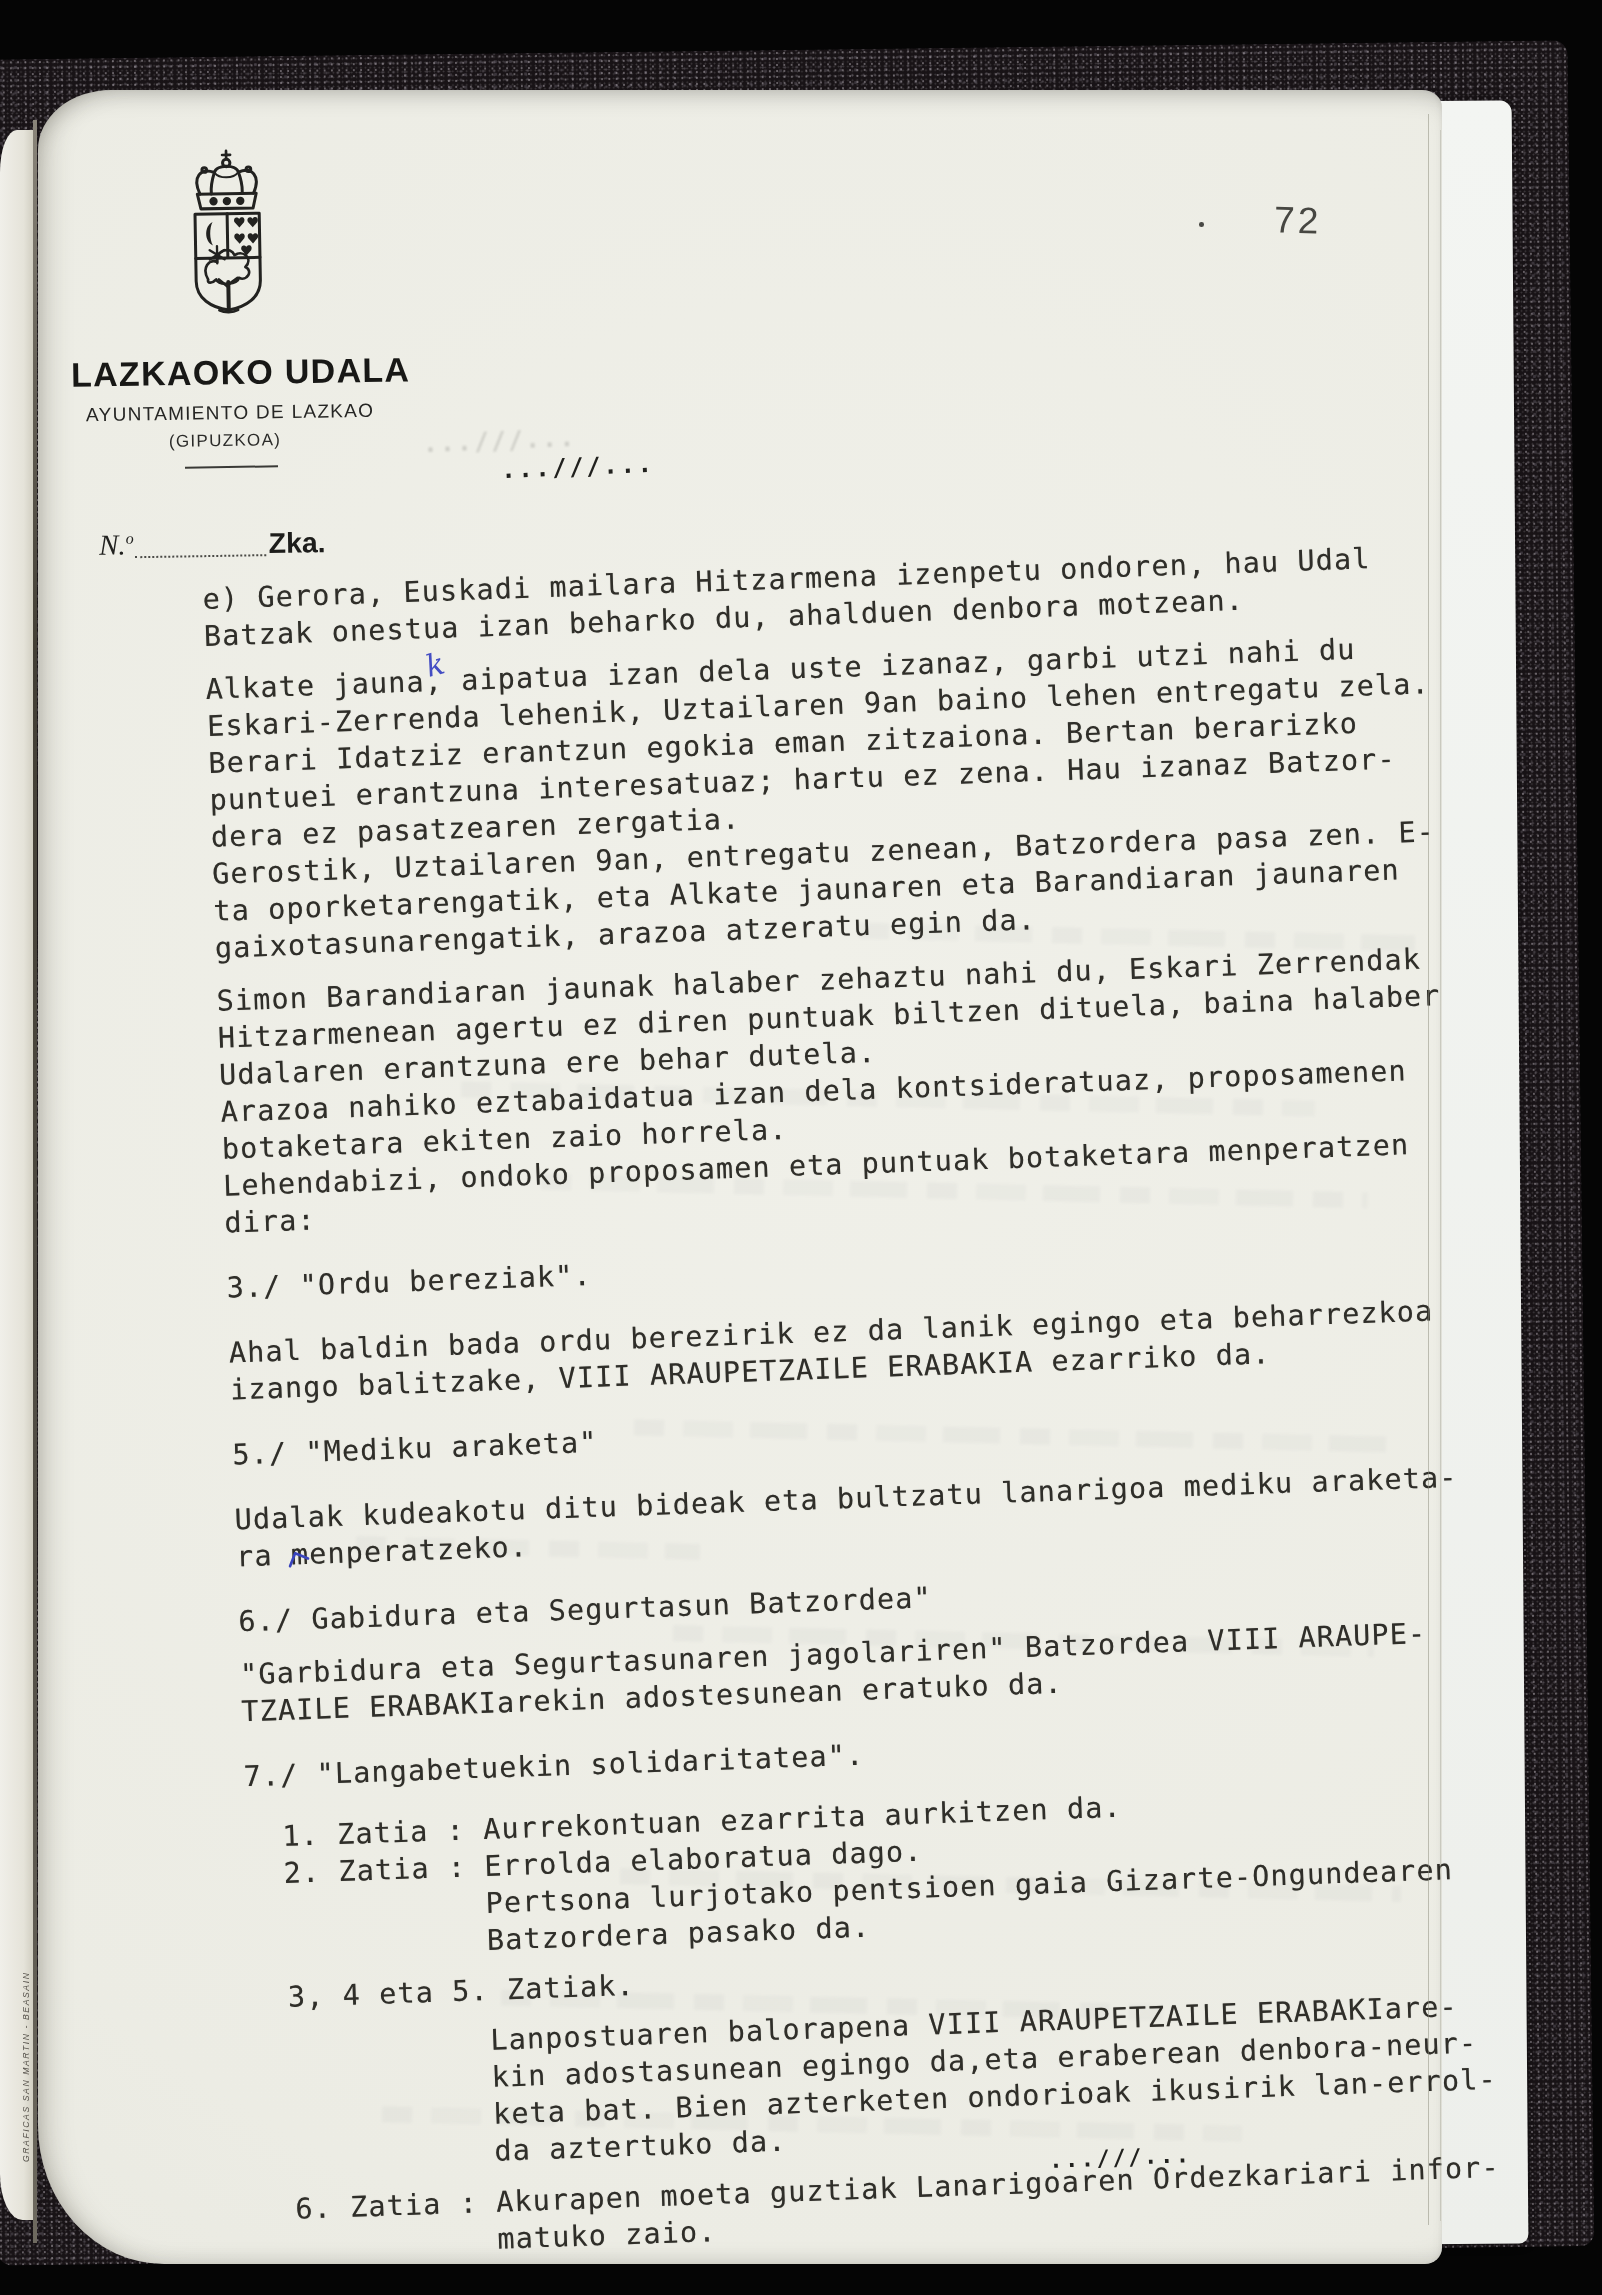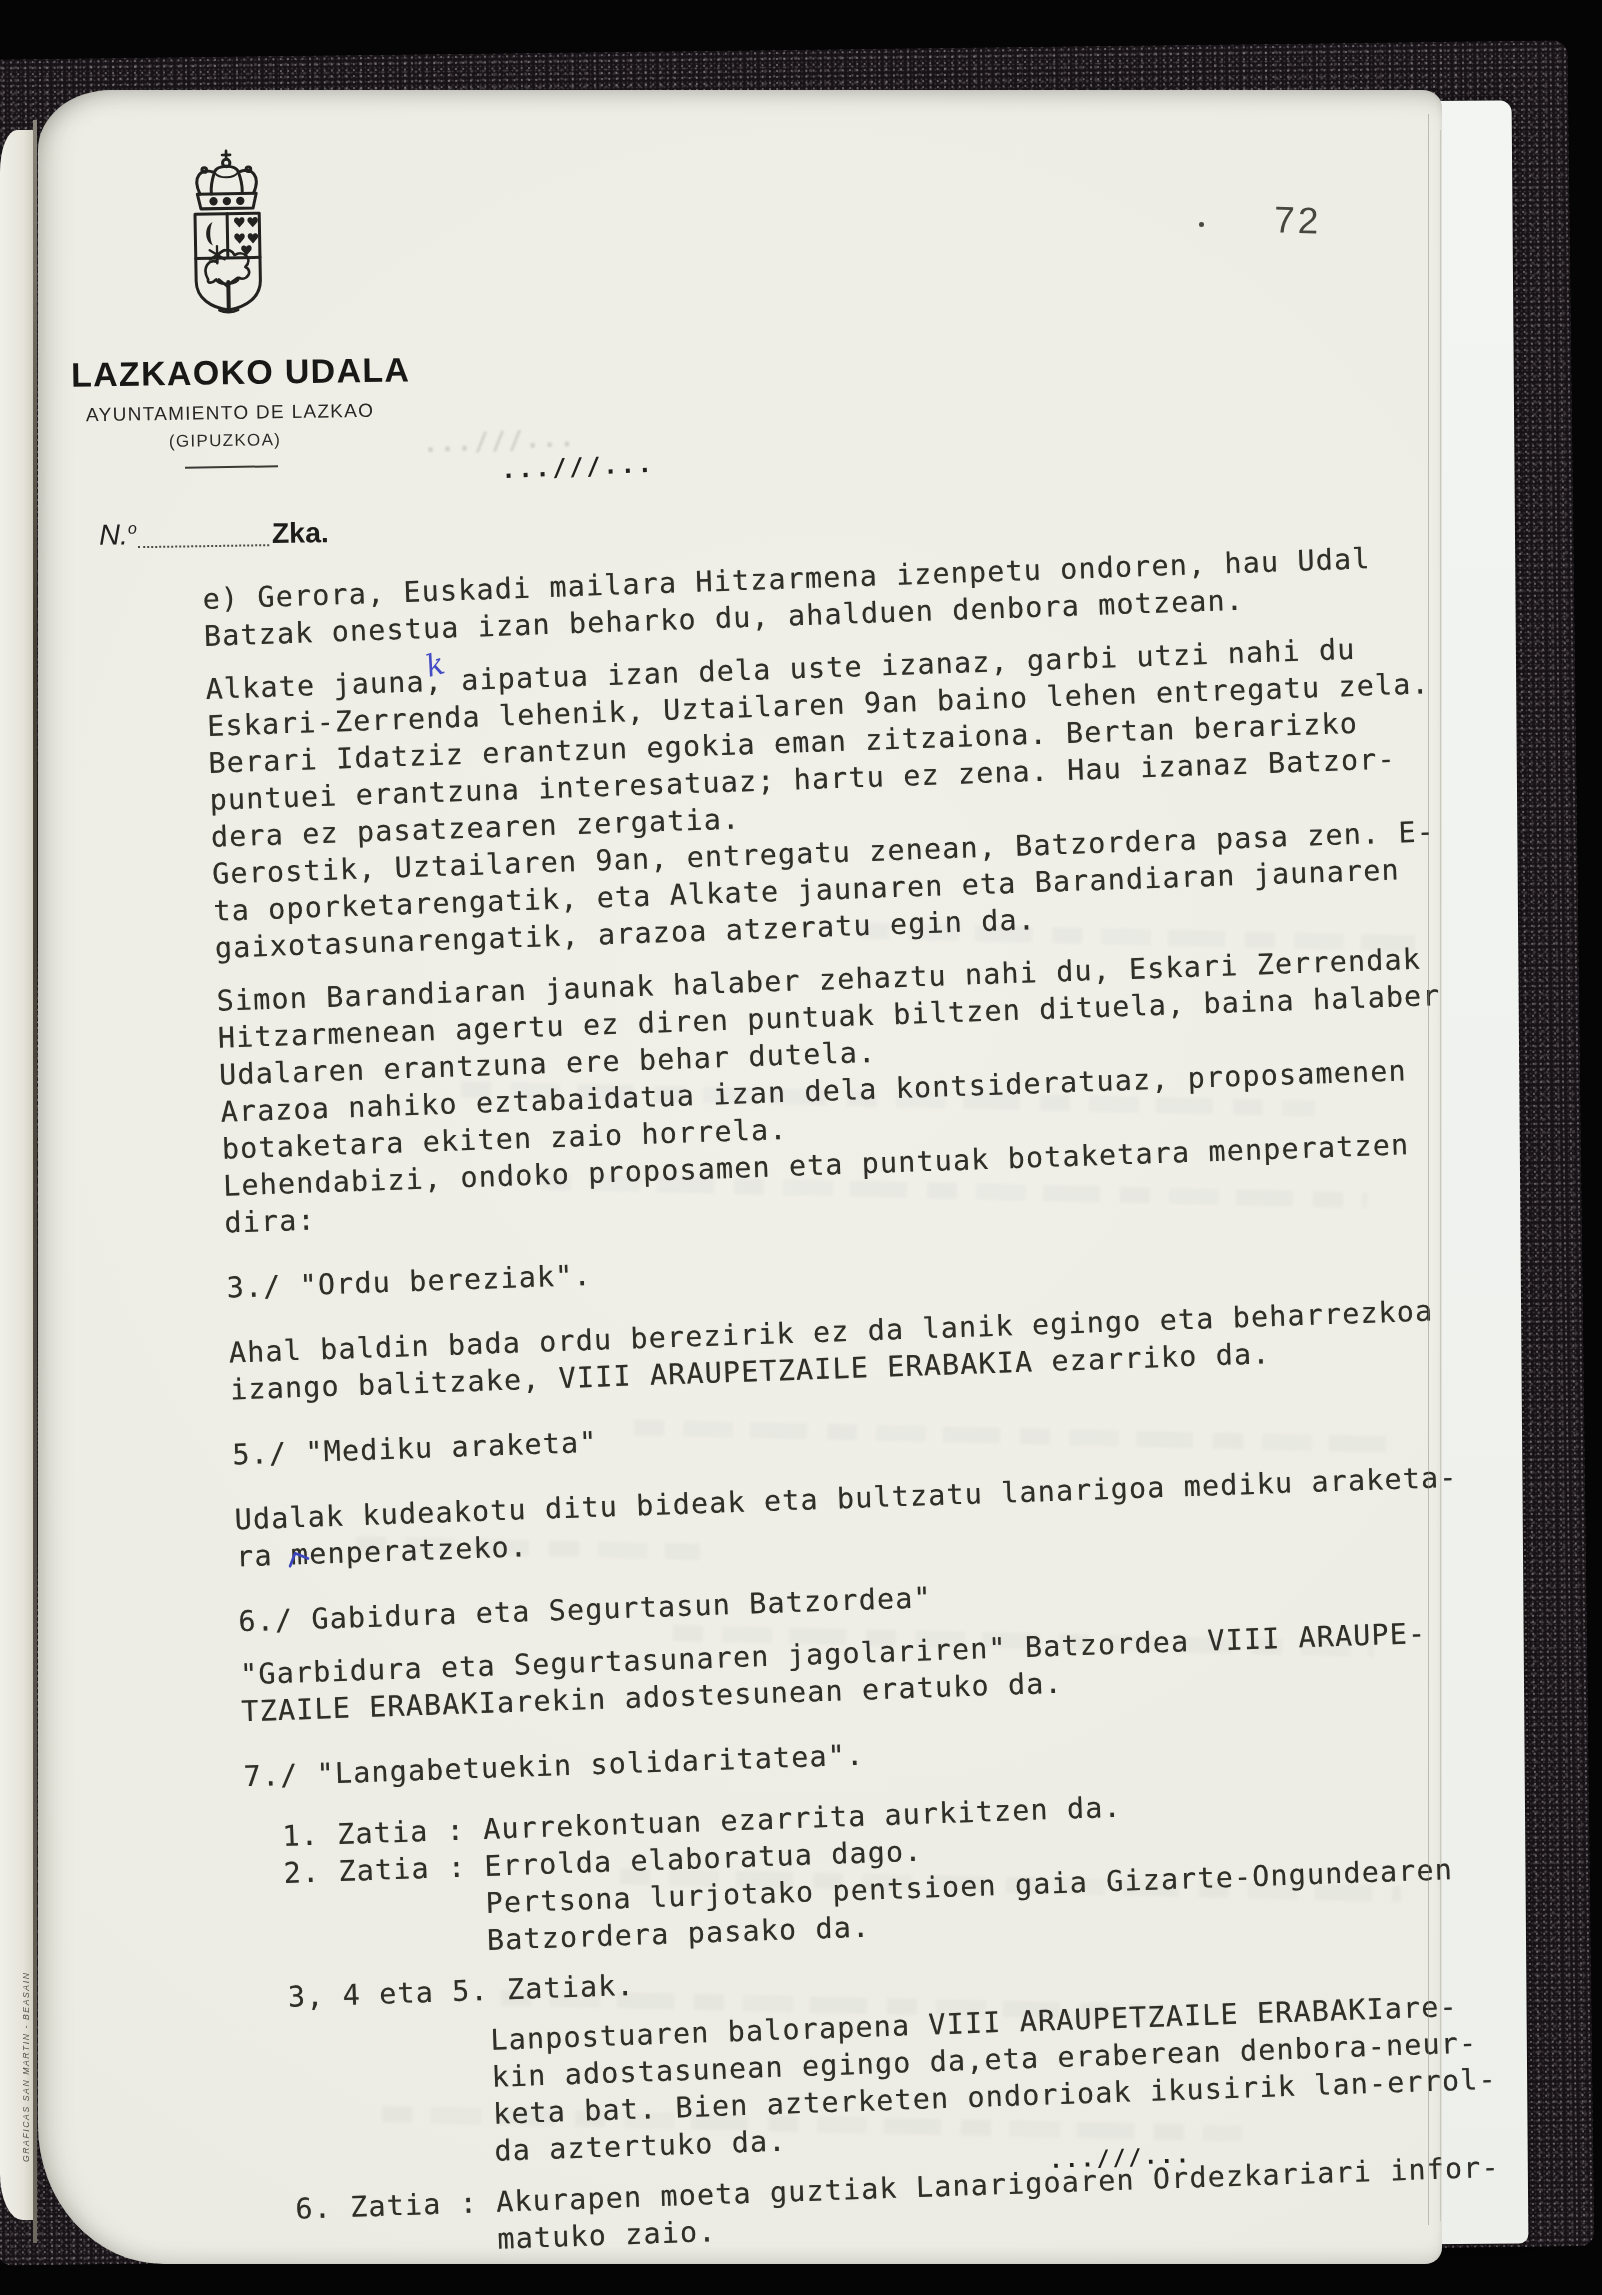--- a/index.html
+++ b/index.html
@@ -40,21 +40,21 @@
   .lh-title{position:absolute;left:33px;top:263px;font-size:34px;font-weight:bold;
     letter-spacing:1.3px;color:#181816;transform:rotate(-0.9deg);white-space:nowrap;}
   .lh-sub{position:absolute;left:48px;top:312px;font-size:19px;letter-spacing:1.3px;
     color:#262624;transform:rotate(-0.9deg);white-space:nowrap;}
   .lh-prov{position:absolute;left:131px;top:341px;font-size:17px;letter-spacing:1.3px;
     color:#2b2b29;transform:rotate(-0.9deg);}
   .lh-rule{position:absolute;left:147px;top:376px;width:93px;height:2px;background:#3a3a36;
     transform:rotate(-0.9deg);}
   .ref{position:absolute;left:61px;top:427px;display:flex;align-items:flex-end;
     transform:rotate(-0.9deg);}
-  .ref-n{font-family:Liberation Sans, sans-serif;font-style:italic;font-size:29px;color:#21211f;}
+  .ref-n{font-family:Liberation Serif, serif;font-style:italic;font-size:29px;color:#21211f;margin-top:10px;}
   .ref-n sup{font-size:16px;vertical-align:super;}
   .ref-dots{display:inline-block;width:131px;height:24px;margin:0 2.6px 2.6px 1.3px;
     border-bottom:2.6px dotted #4a4a46;}
   .ref-zka{font-size:28.5px;font-weight:bold;color:#1d1d1b;margin-bottom:-1.3px;}
   .pagenum{position:absolute;left:1236px;top:110px;font-size:37px;color:#474742;
     letter-spacing:3.3px;transform:rotate(1.5deg);}
   .contmark{position:absolute;font-family:"DejaVu Sans Mono",monospace;font-weight:bold;
     font-size:24px;letter-spacing:2.6px;color:#21211e;transform:rotate(-2.4deg);white-space:nowrap;}
   .cont-ghost{left:385px;top:337px;opacity:.16;filter:blur(0.9px);}
   .cont-top{left:463px;top:363px;}

